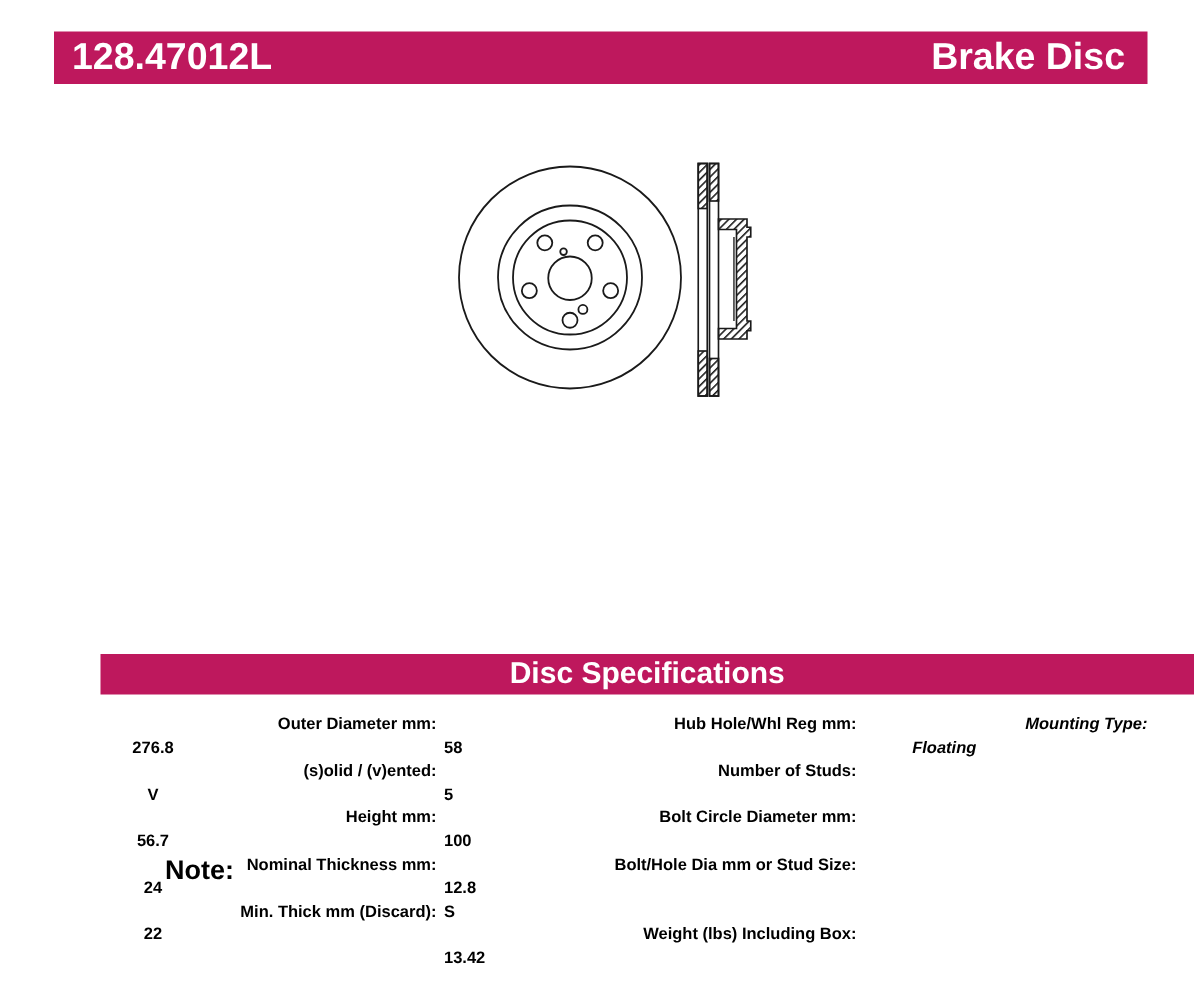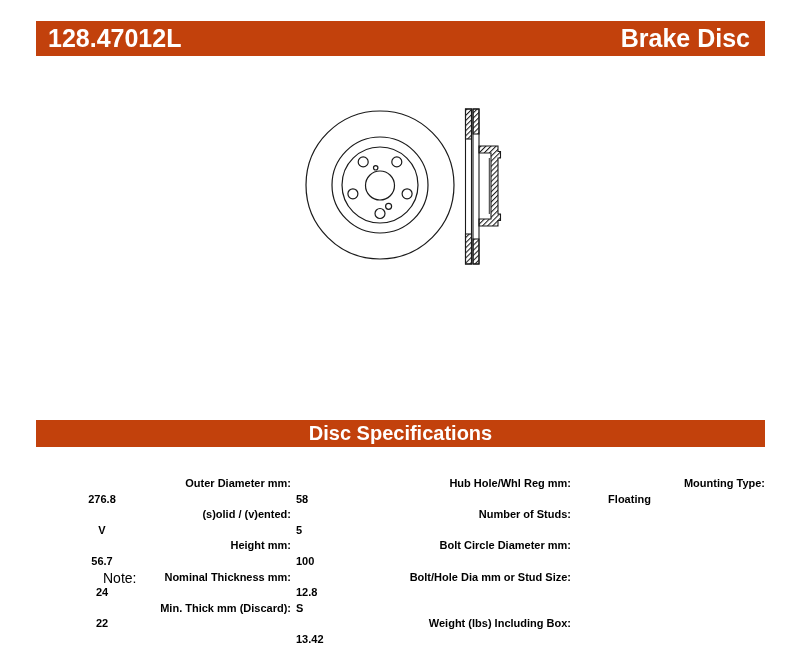--- a/index.html
+++ b/index.html
@@ -6,52 +6,52 @@
   body {
     width:800px; height:655px;
     background:#ffffff;
     font-family:"Liberation Sans", sans-serif;
     color:#000;
     position:relative;
     overflow:hidden;
   }
   .bar {
     position:absolute; left:36px; width:729px;
-    background:#c2410c; color:#fff;
+    background:#be185d; color:#fff;
     box-sizing:border-box;
   }
   #header-bar {
     top:21px; height:35px;
     display:flex; justify-content:space-between; align-items:center;
     padding:0 15px 0 12px;
     font-size:25px; font-weight:bold;
   }
   #spec-bar {
-    top:420px; height:27px;
+    top:436px; height:27px;
     font-size:20px; font-weight:bold;
-    text-align:center; line-height:26px;
+    text-align:center; line-height:26px;margin-left:31px;
   }
   #drawing-svg { position:absolute; left:0; top:0; }
   #specs {
     position:absolute; left:36px; top:476px; width:729px;
     display:flex;
     font-size:11px; font-weight:bold; line-height:15.6px;
   }
   .col1 { width:255px; }
   .col2 { width:280px; }
-  .col3 { width:194px; }
+  .col3 { width:194px;font-style:italic; }
   .row { display:flex;flex-direction:column; }
   .lbl { flex:1; text-align:right; white-space:nowrap; }
   .val { padding-left:5px; white-space:nowrap; box-sizing:border-box; }
   .col1 .val { width:127px;text-align:center; }
   .col2 .val { width:141px; }
   .col3 .val { width:112px;text-align:center; }
   #note {
-    position:absolute; left:103px; top:570px;
-    font-size:14px; font-weight:normal;
+    position:absolute; left:110px; top:570px;
+    font-size:18px; font-weight:bold;
   }
 </style>
 </head>
 <body>
 
 <svg id="drawing-svg" width="800" height="655" viewBox="0 0 800 655">
   <defs>
     <pattern id="hatch" width="3.6" height="3.6" patternUnits="userSpaceOnUse" patternTransform="rotate(45)">
       <line x1="0.5" y1="0" x2="0.5" y2="3.6" stroke="#1a1a1a" stroke-width="1.1"></line>
     </pattern>

